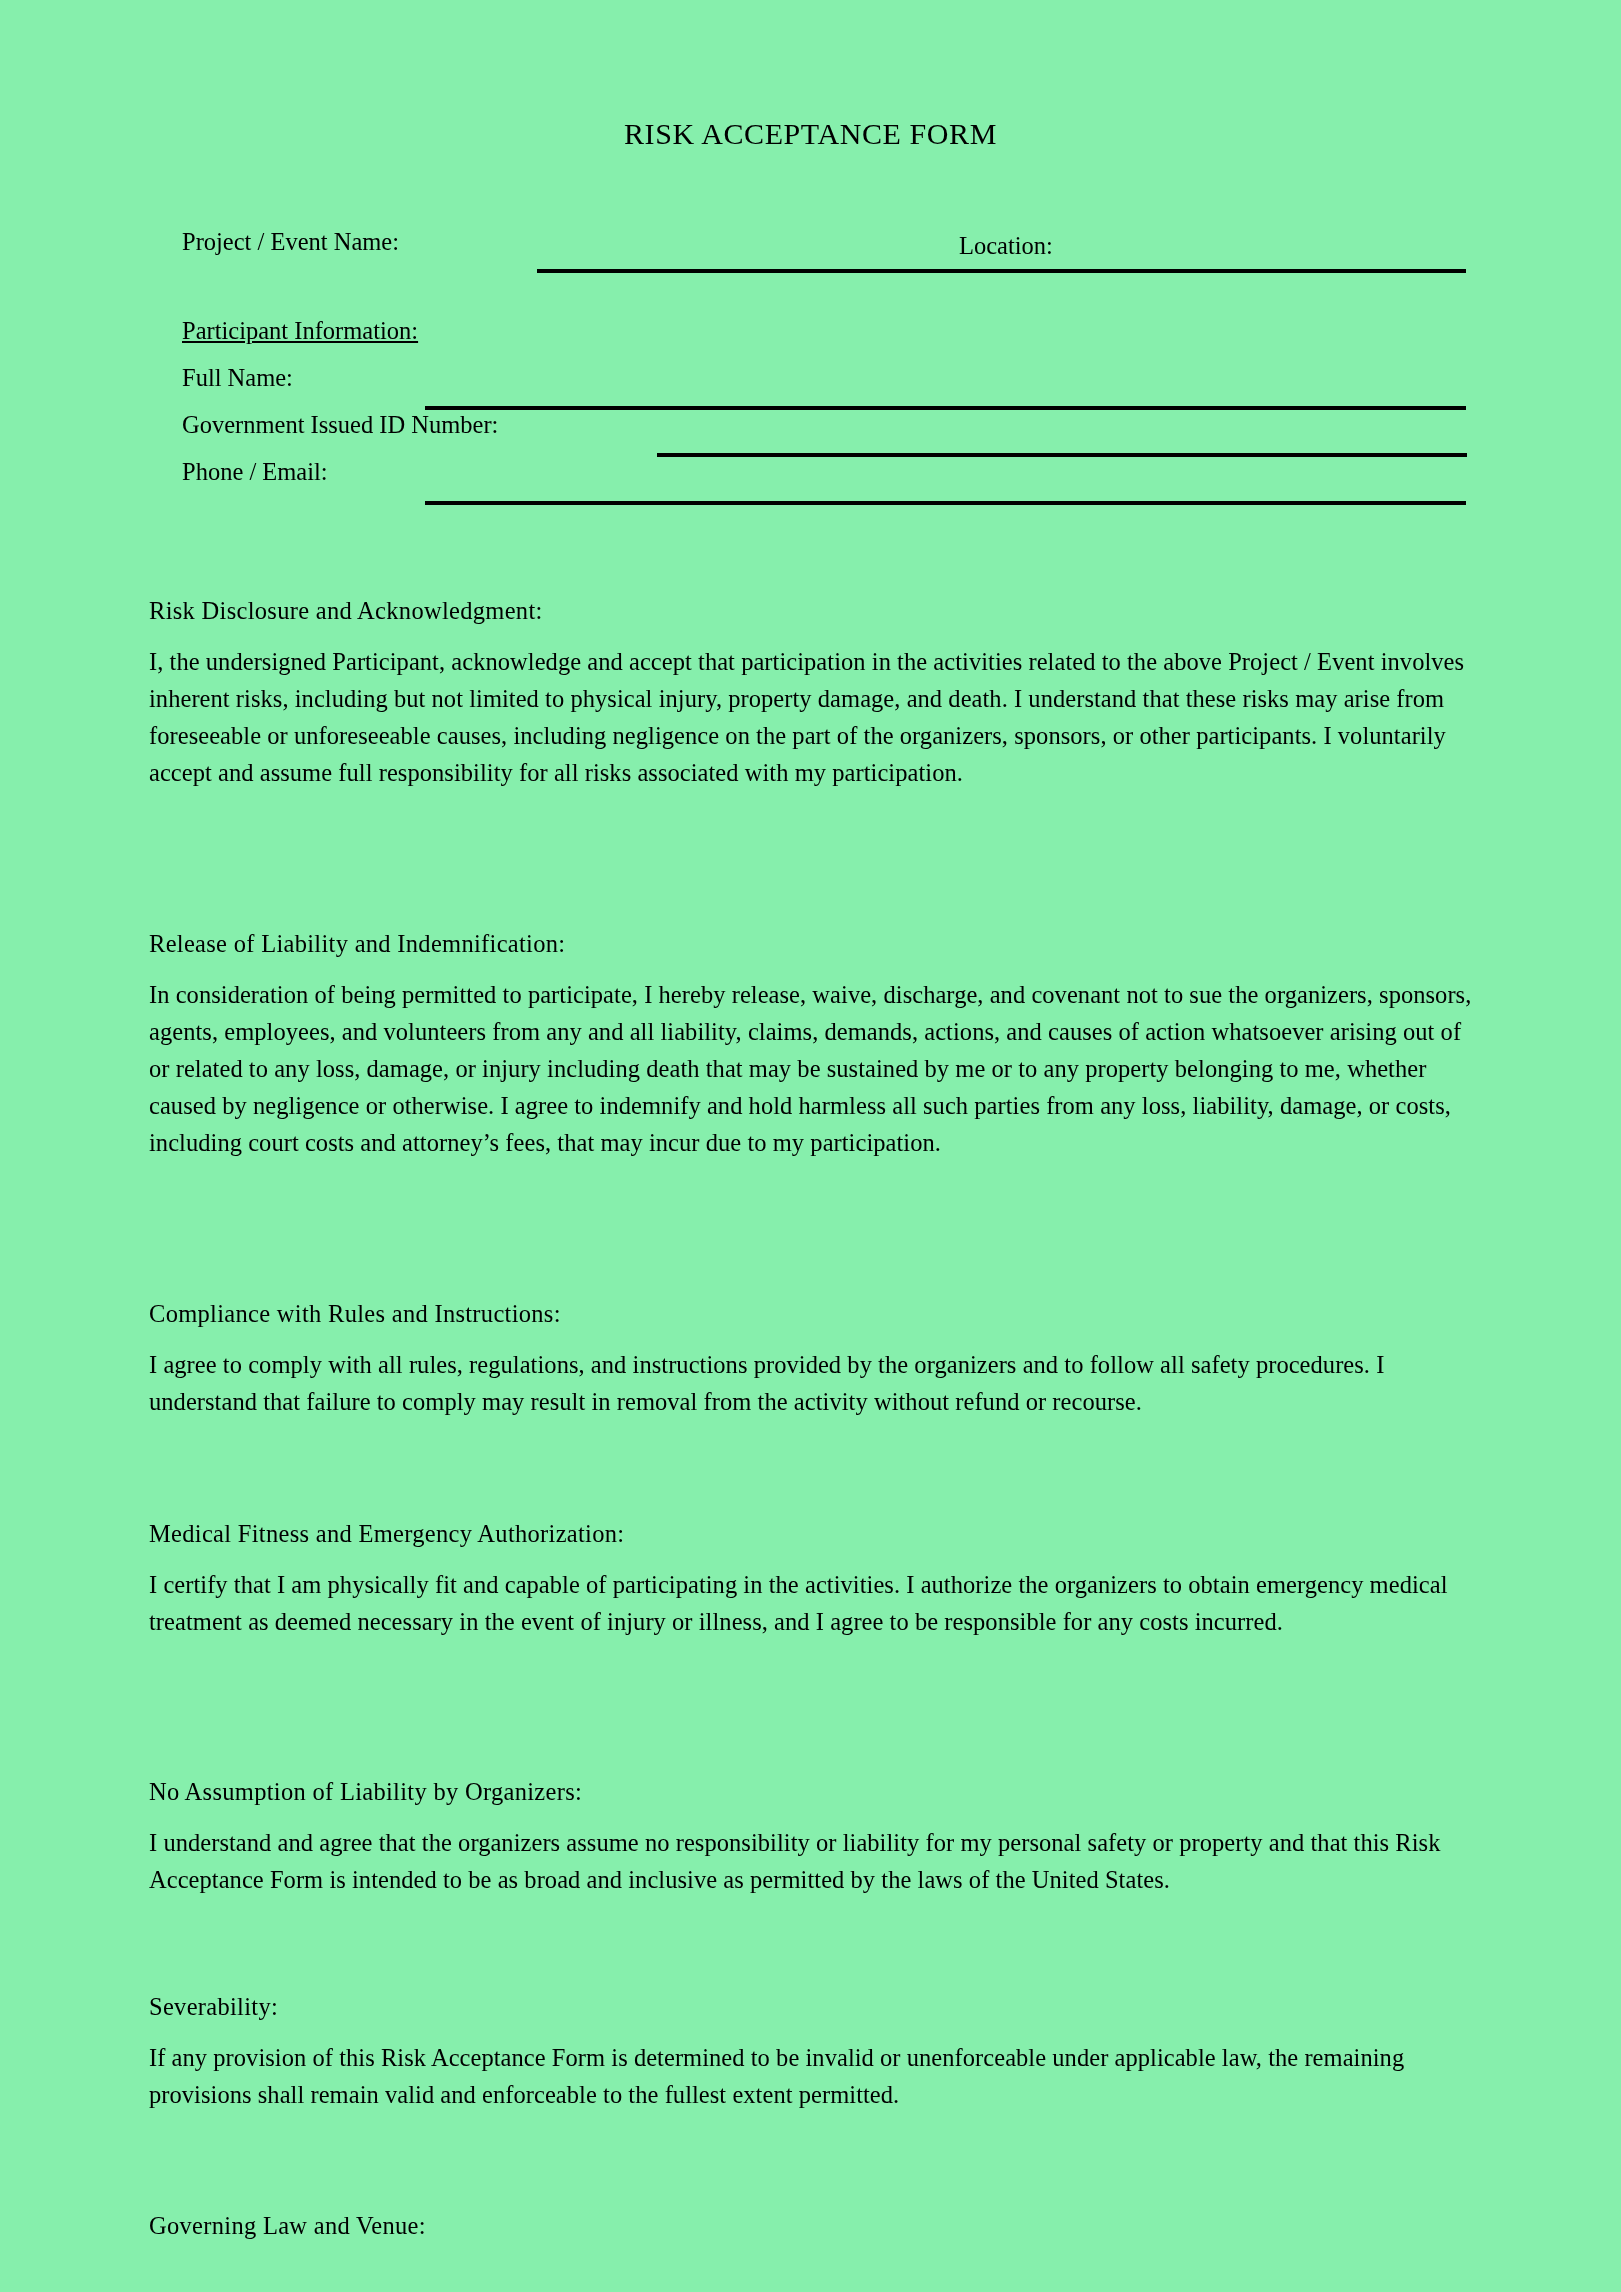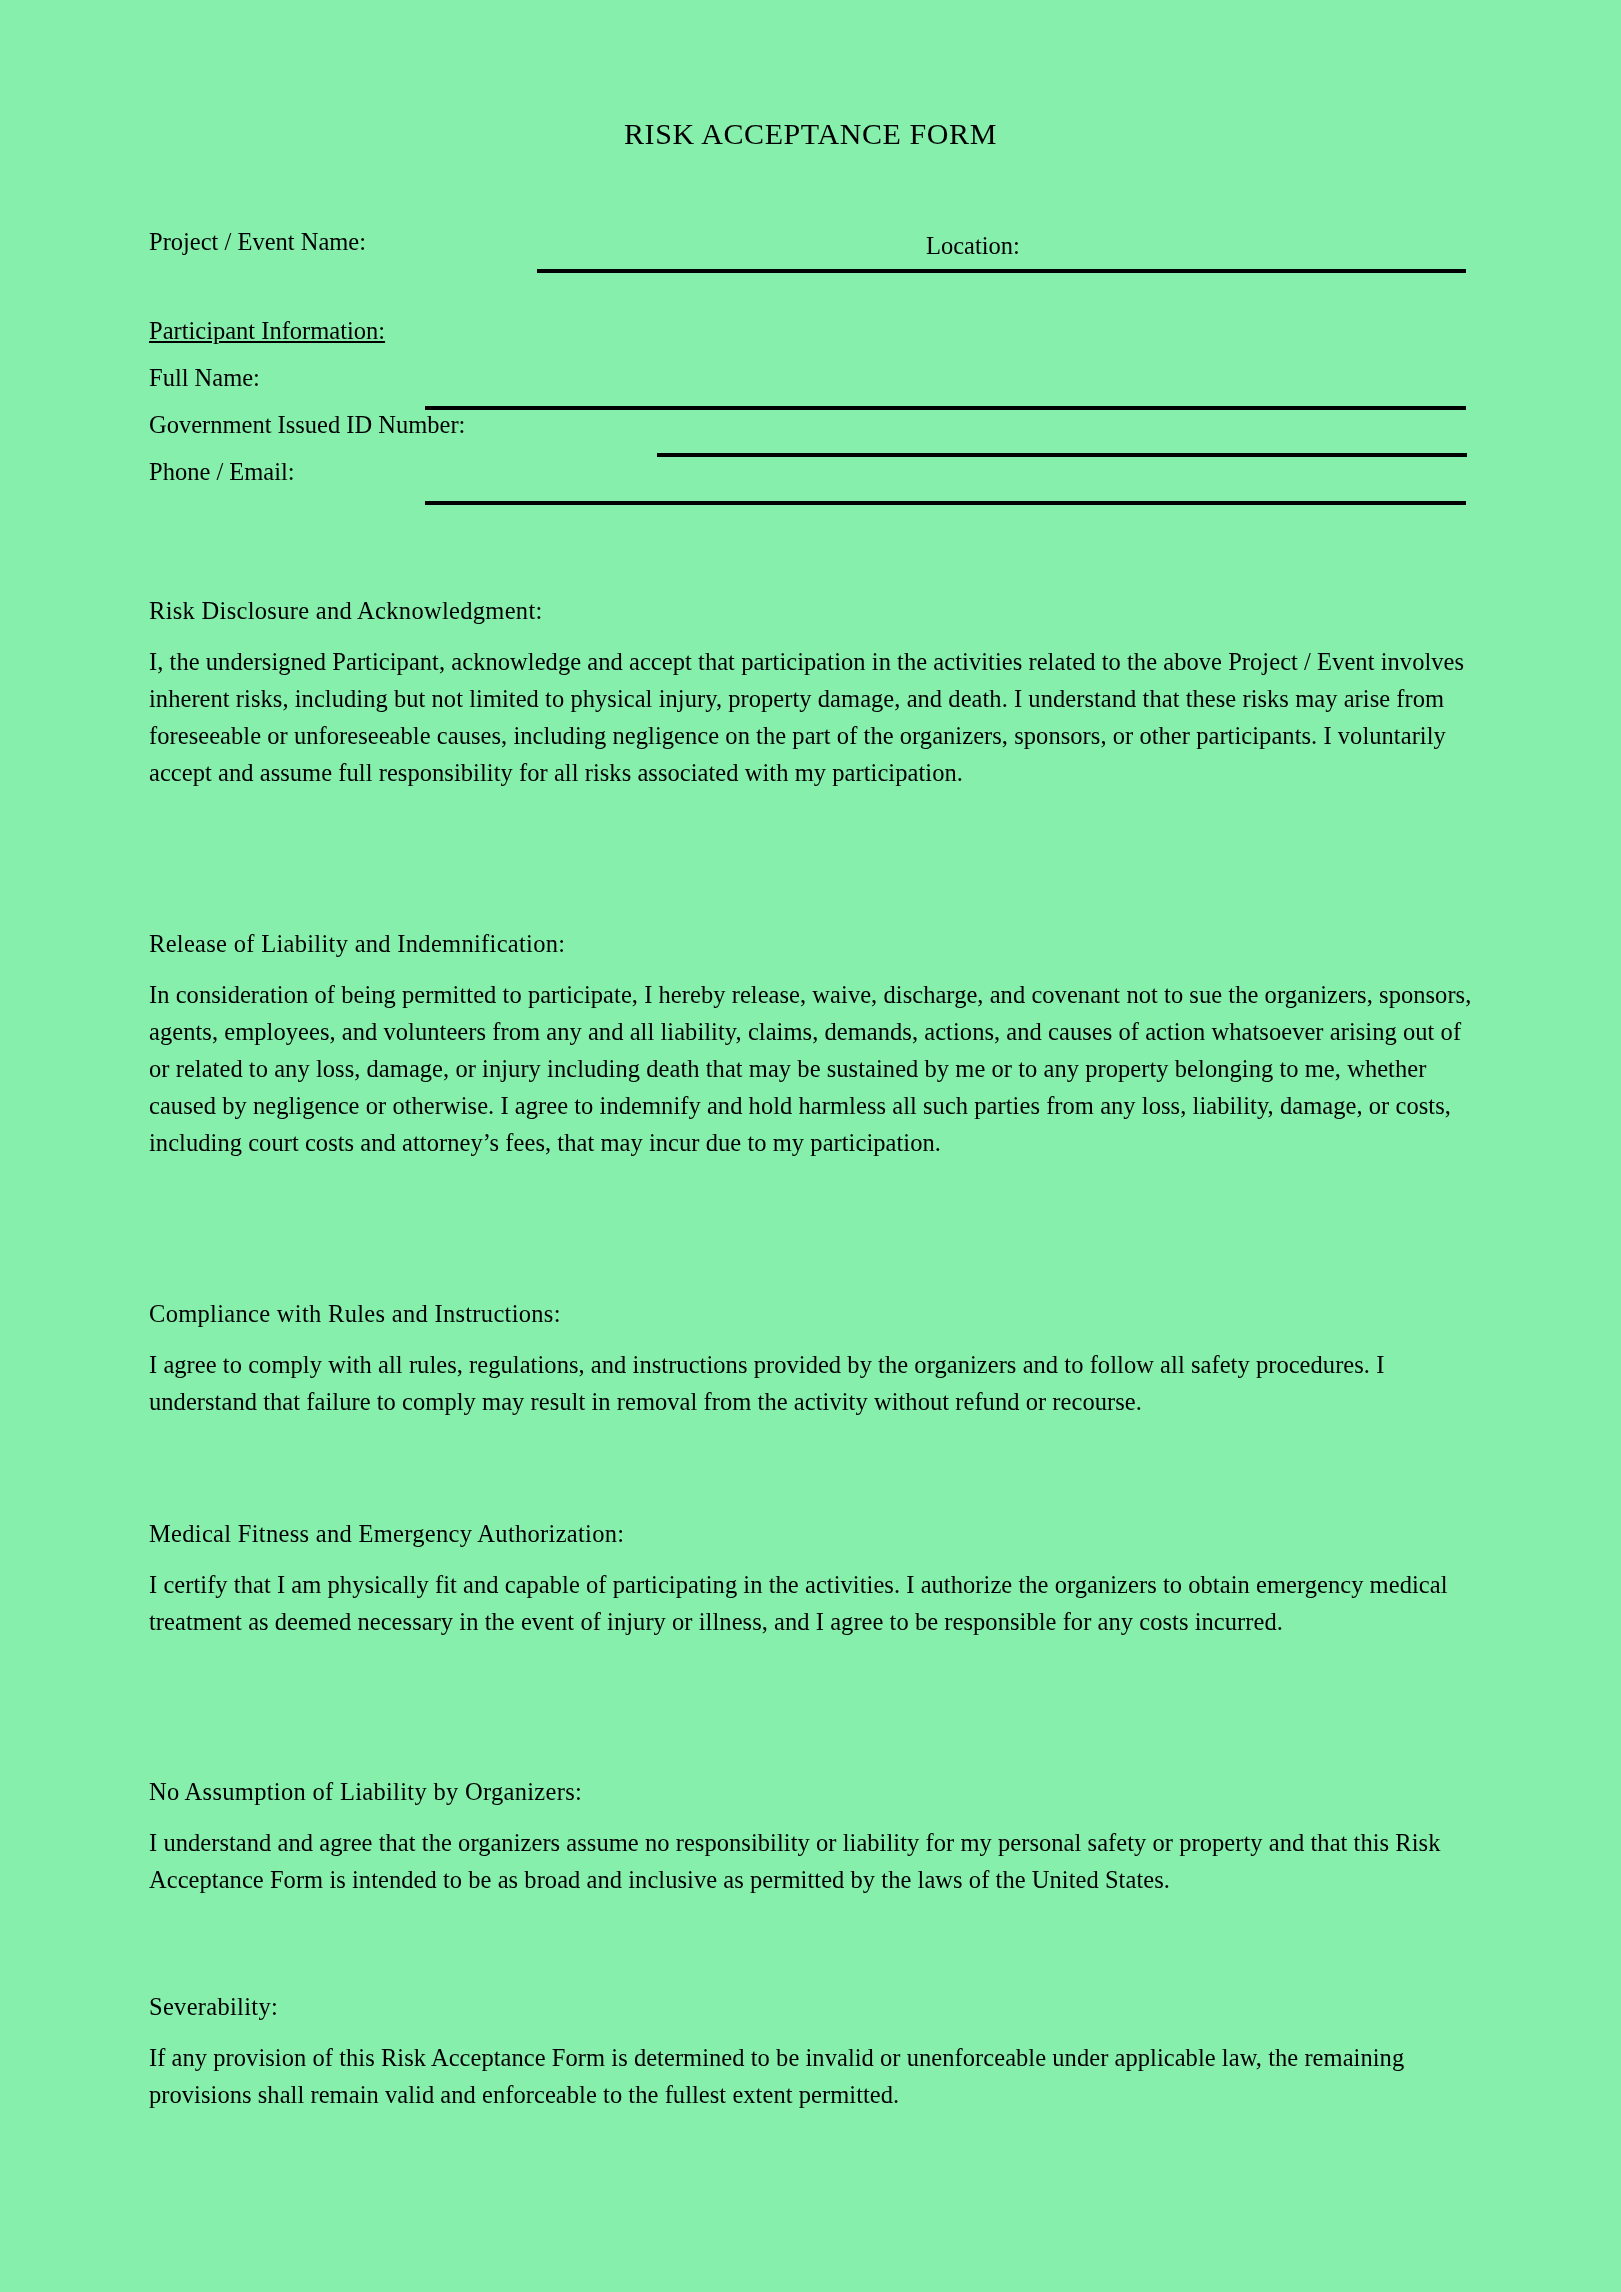--- a/index.html
+++ b/index.html
@@ -33,20 +33,21 @@
     line-height: 1.2;
     white-space: pre;
   }
 
   
   .txt {
     position: absolute;
     font-size: 24.5px;
     line-height: 1.0;
     white-space: pre;
+    margin-left: 33px;
   }
 
   
   .rule {
     position: absolute;
     height: 3.9px;
     background: #000000;
   }
 
   
@@ -118,15 +119,19 @@
   <div class="section" style="top:1740px;">
     <p class="section-heading">No Assumption of Liability by Organizers:</p>
     <p class="section-body">I understand and agree that the organizers assume no responsibility or liability for my personal safety or property and that this Risk Acceptance Form is intended to be as broad and inclusive as permitted by the laws of the United States.</p>
   </div>
 
   <div class="section" style="top:1955px;">
     <p class="section-heading">Severability:</p>
     <p class="section-body">If any provision of this Risk Acceptance Form is determined to be invalid or unenforceable under applicable law, the remaining provisions shall remain valid and enforceable to the fullest extent permitted.</p>
   </div>
 
+  <div class="section" style="top:2174px;">
+    <p class="section-heading">Governing Law and Venue:</p>
+    <p class="section-body"></p>
+  </div>
 
 </div>
 
 
 </body></html>

